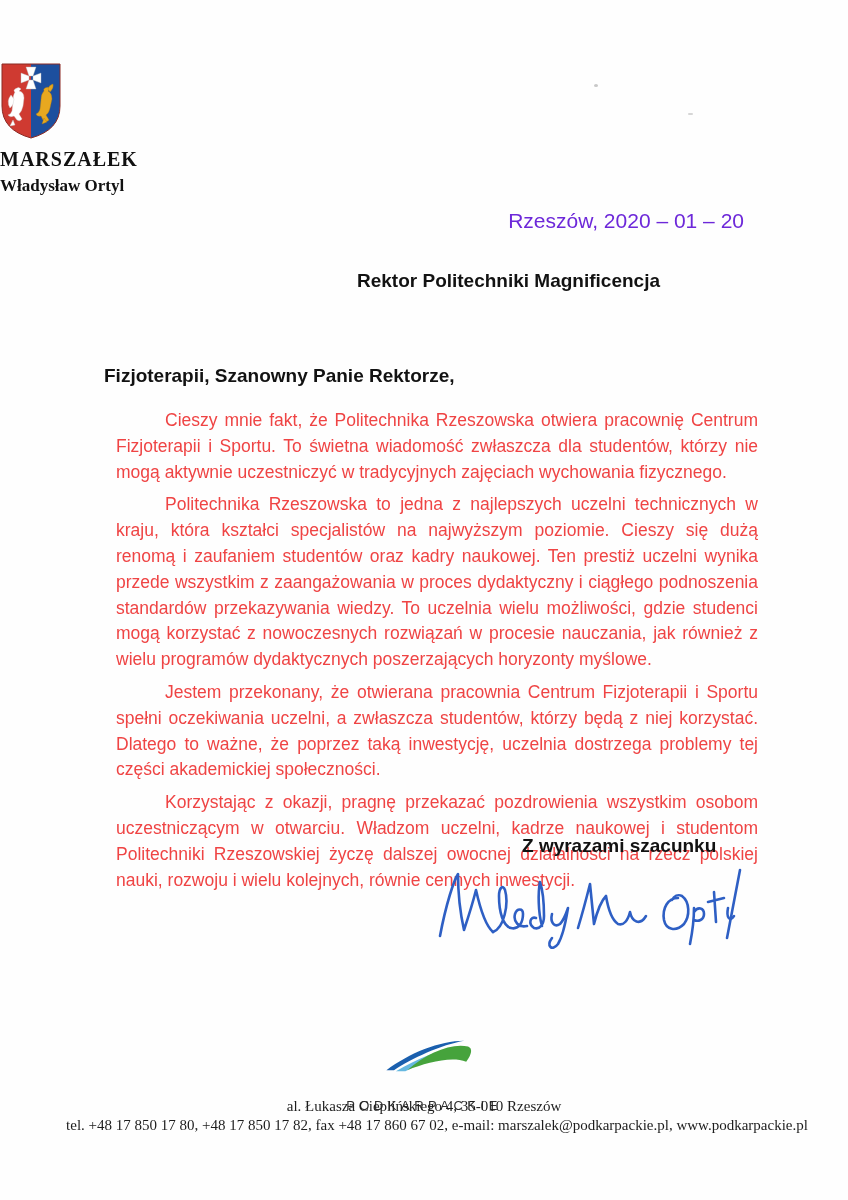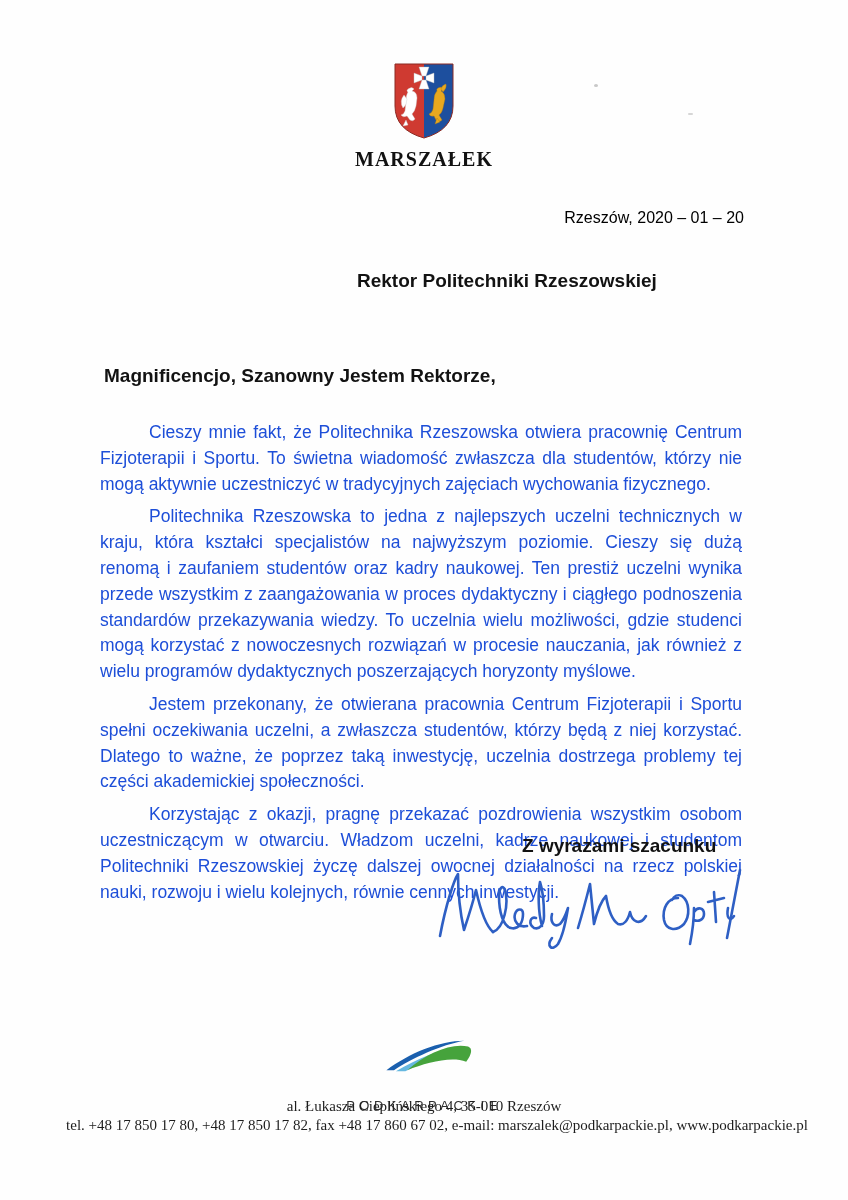--- a/index.html
+++ b/index.html
@@ -7,50 +7,50 @@
     width:848px;height:1200px;
     background:#f4f4f2;
     font-family:"Liberation Sans",sans-serif;
     color:#181818;
     overflow:hidden;
   }
   .page{
     position:relative;width:848px;height:1200px;background:#fefefe;
   }
   
-  .letterhead{position:absolute;top:62px;left:0;width:100%;text-align:center;}
+  .letterhead{position:absolute;top:62px;left:0;width:100%;}
   .crest{display:inline-block;}
   .lh-title{
     font-family:"Liberation Serif",serif;font-weight:bold;
     font-size:20px;letter-spacing:1px;line-height:22px;color:#111;
     margin-top:4px;
   }
   .lh-name{
     font-family:"Liberation Serif",serif;font-weight:bold;
     font-size:17px;margin-top:6px;color:#111;
   }
   
   .dateline{
     position:absolute;top:209px;right:104px;
-    font-size:16px;color:#000000;
+    font-size:21px;color:#6d28d9;
   }
   
   .recipient{
     position:absolute;left:357px;top:266px;
     font-size:19px;font-weight:bold;line-height:29.5px;color:#121212;
   }
   
   .salutation{
     position:absolute;left:104px;top:365px;
     font-size:19px;font-weight:bold;color:#121212;
   }
   
   .body-text{
-    position:absolute;left:100px;top:408px;width:642px;
-    font-size:17.5px;line-height:25.8px;color:#1d4ed8;margin-top:12px;
+    position:absolute;left:116px;top:408px;width:642px;
+    font-size:17.5px;line-height:25.8px;color:#ef4444;
   }
   .body-text p{
     margin:0 0 7px 0;text-indent:49px;text-align:justify;
   }
   
   .closing{
     position:absolute;left:507px;top:835px;
     font-size:19px;font-weight:bold;color:#121212;margin-left:15px;
   }
   .signature{position:absolute;left:430px;top:862px;}
@@ -110,29 +110,30 @@
             <path d="M26,5 L36,5 L33,14 L29,14 Z"></path>
             <path d="M29,18 L33,18 L36,27 L26,27 Z"></path>
             <path d="M21,11 L29,14 L29,18 L21,21 Z"></path>
             <path d="M41,11 L33,14 L33,18 L41,21 Z"></path>
           </g>
         </g>
         <path d="M2,2 H60 V44 Q60,68 31,76 Q2,68 2,44 Z" fill="none" stroke="#8b2a24" stroke-width="1"></path>
       </svg>
     </span>
     <div class="lh-title">MARSZAŁEK</div>
+    <div class="lh-name">Władysław Ortyl</div>
   </div>
 
   <div class="dateline">Rzeszów, 2020 – 01 – 20</div>
 
   <div class="recipient">
-    <div>Rektor Politechniki Rzeszowskiej</div>
+    <div>Rektor Politechniki Magnificencja</div>
   </div>
 
-  <div class="salutation">Magnificencjo, Szanowny Jestem Rektorze,</div>
+  <div class="salutation">Fizjoterapii, Szanowny Panie Rektorze,</div>
 
   <div class="body-text">
     <p>Cieszy mnie fakt, że Politechnika Rzeszowska otwiera pracownię Centrum Fizjoterapii i Sportu. To świetna wiadomość zwłaszcza dla studentów, którzy nie mogą aktywnie uczestniczyć w tradycyjnych zajęciach wychowania fizycznego.</p>
     <p>Politechnika Rzeszowska to jedna z najlepszych uczelni technicznych w kraju, która kształci specjalistów na najwyższym poziomie. Cieszy się dużą renomą i zaufaniem studentów oraz kadry naukowej. Ten prestiż uczelni wynika przede wszystkim z zaangażowania w proces dydaktyczny i ciągłego podnoszenia standardów przekazywania wiedzy. To uczelnia wielu możliwości, gdzie studenci mogą korzystać z nowoczesnych rozwiązań w procesie nauczania, jak również z wielu programów dydaktycznych poszerzających horyzonty myślowe.</p>
     <p>Jestem przekonany, że otwierana pracownia Centrum Fizjoterapii i Sportu spełni oczekiwania uczelni, a zwłaszcza studentów, którzy będą z niej korzystać. Dlatego to ważne, że poprzez taką inwestycję, uczelnia dostrzega problemy tej części akademickiej społeczności.</p>
     <p>Korzystając z okazji, pragnę przekazać pozdrowienia wszystkim osobom uczestniczącym w otwarciu. Władzom uczelni, kadrze naukowej i studentom Politechniki Rzeszowskiej życzę dalszej owocnej działalności na rzecz polskiej nauki, rozwoju i wielu kolejnych, równie cennych inwestycji.</p>
   </div>
 
   <div class="closing">Z wyrazami szacunku</div>
 

